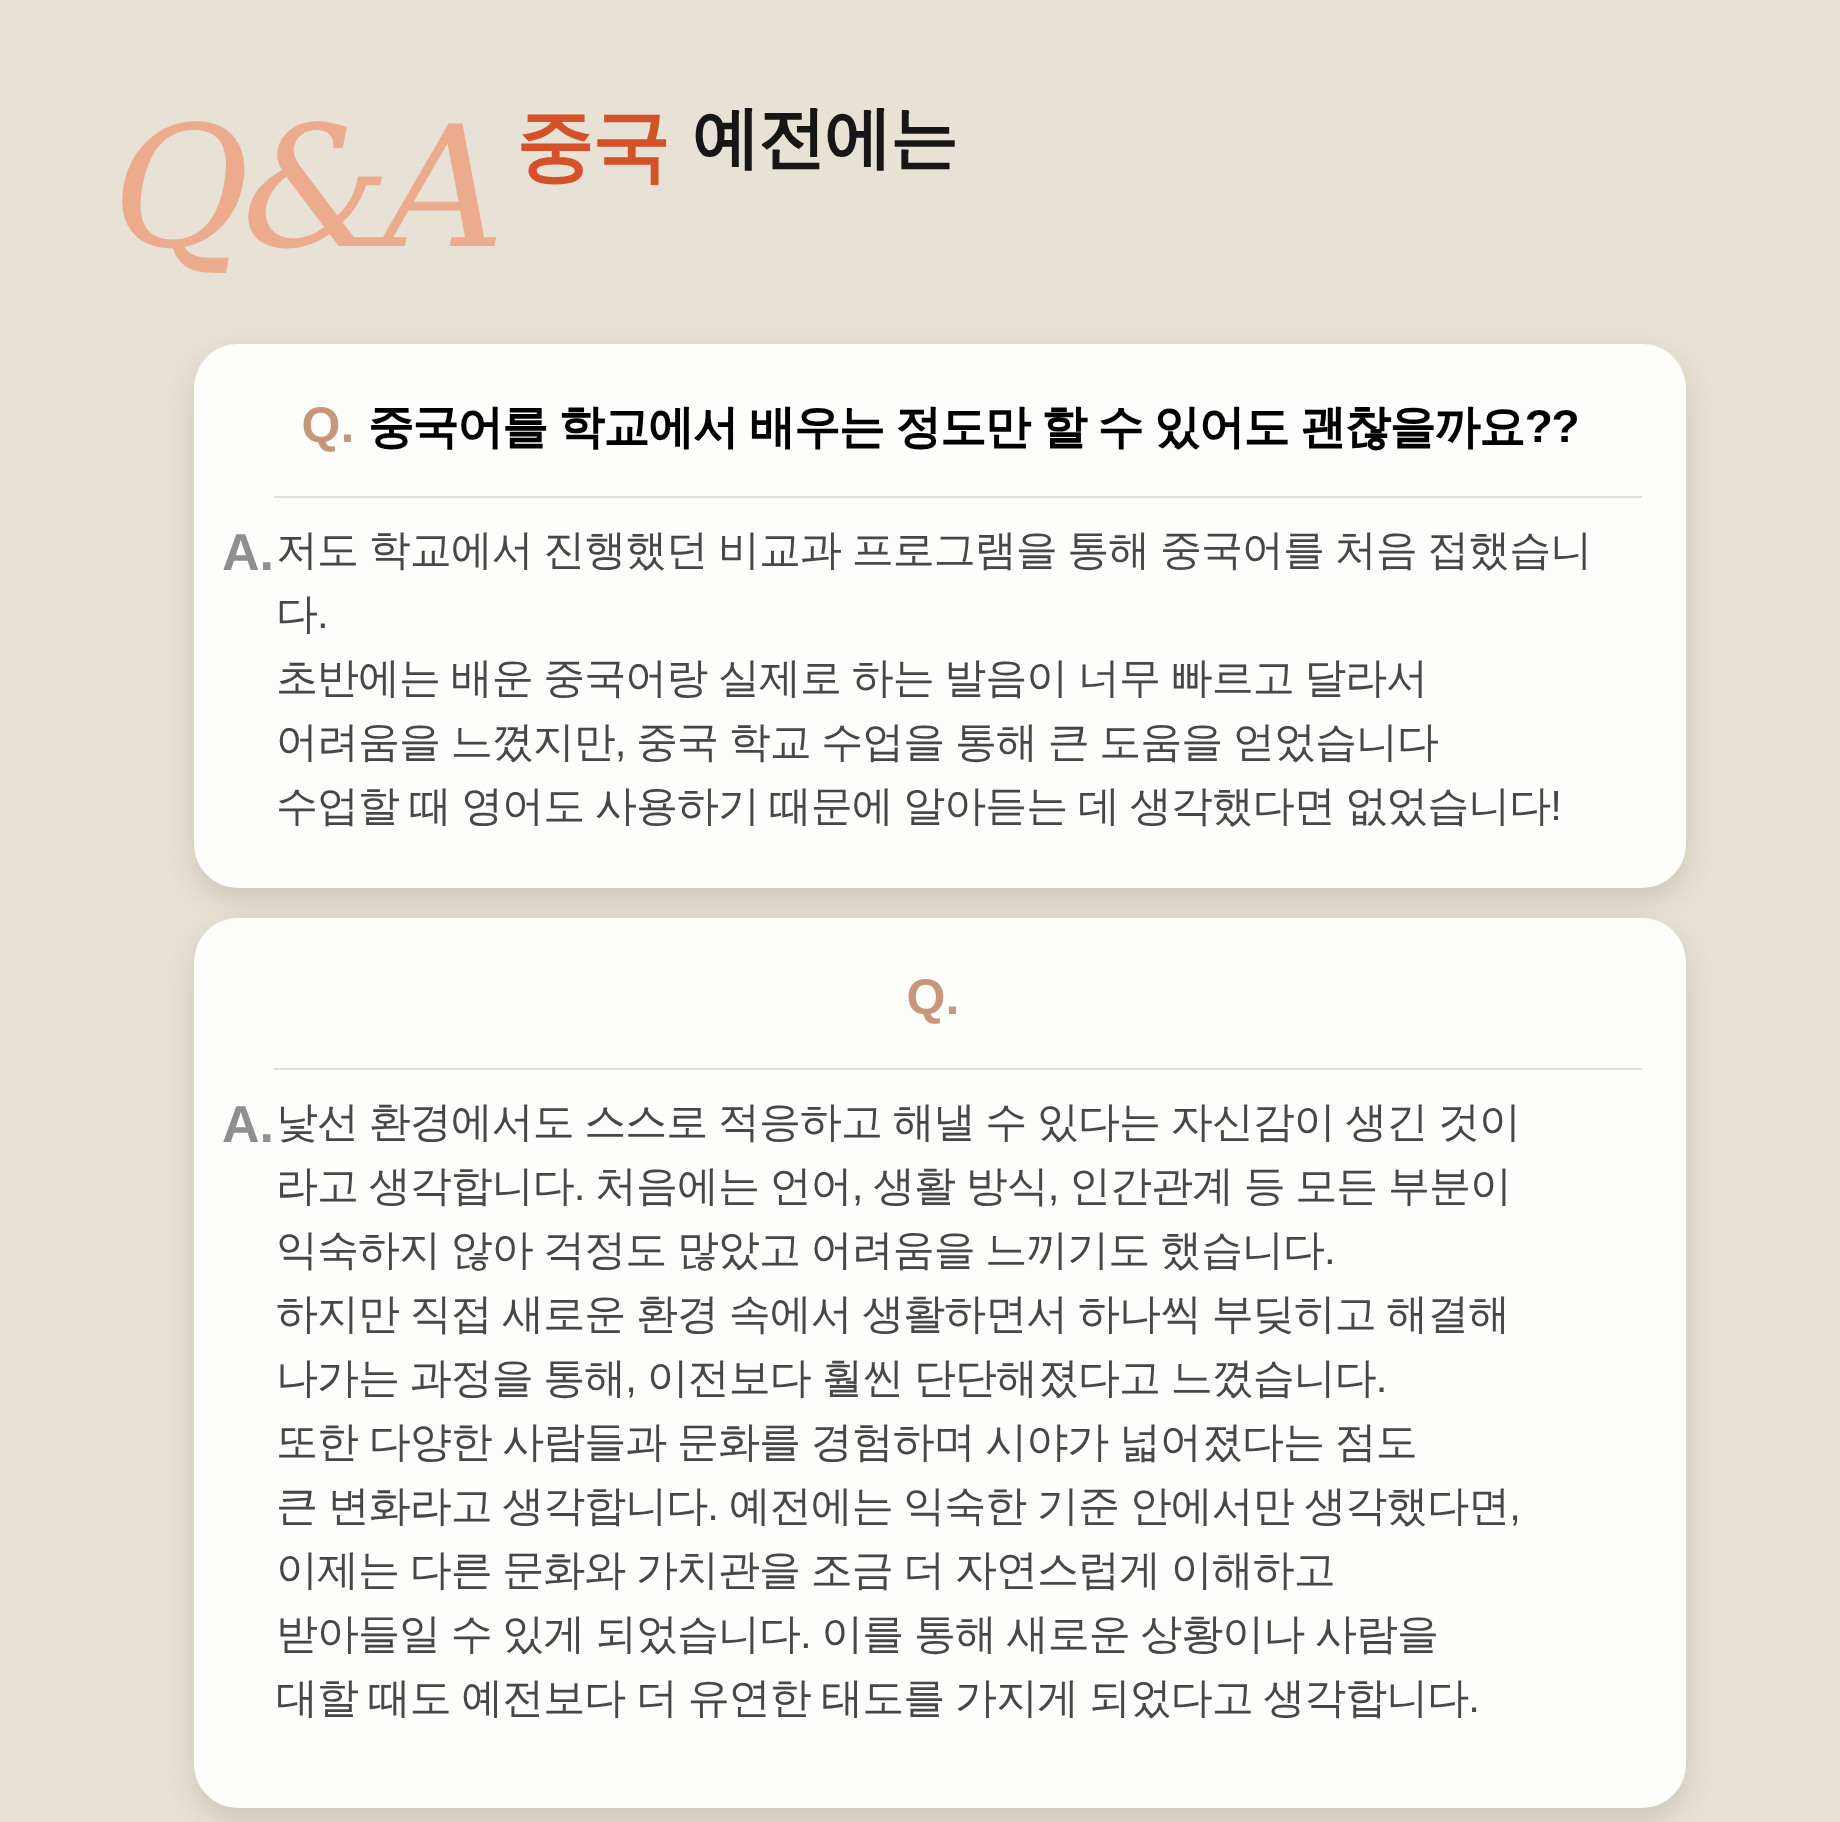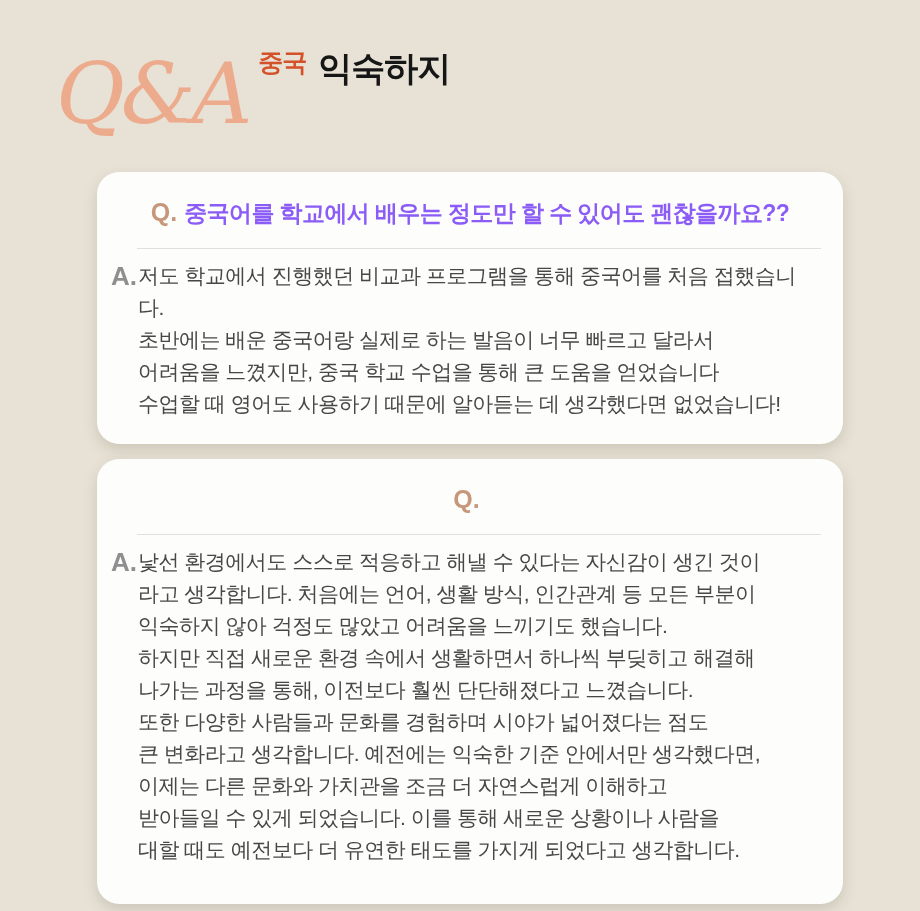--- a/index.html
+++ b/index.html
@@ -23,21 +23,21 @@
   .qa-logo {
     font-family: "DejaVu Serif", "Liberation Serif", serif;
     font-style: italic;
     font-weight: 400;
     font-size: 84px;
     line-height: 96px;
     letter-spacing: -4px;
     color: #edab8d;
   }
   .country-label {
-    font-size: 25px;
+    font-size: 39px;
     font-weight: 800;
     color: #d4512a;
     margin: 0 0 9px 10px;
     letter-spacing: -1px;
   }
   .program-label {
     font-size: 34px;
     font-weight: 800;
     color: #161616;
     margin: 0 0 10px 12px;
@@ -63,21 +63,21 @@
   .q-mark {
     font-size: 25px;
     font-weight: 700;
     color: #c6977a;
     margin-right: 7px;
     flex: 0 0 auto;
   }
   .q-text {
     font-size: 23px;
     font-weight: 700;
-    color: #8b5cf6;
+    color: #000000;
     letter-spacing: -0.6px;
     line-height: 30px;
   }
   .divider {
     border: none;
     border-top: 1px solid #e2e0dc;
     margin: 20px 22px 0 40px;
   }
   .a-row {
     display: flex;
@@ -104,21 +104,21 @@
   }
 </style>
 </head>
 <body>
 
 <div class="page">
 
   <header class="header">
     <span class="qa-logo">Q&amp;A</span>
     <span class="country-label">중국</span>
-    <span class="program-label">익숙하지</span>
+    <span class="program-label">예전에는</span>
   </header>
 
   <section class="card card-1">
     <div class="q-row">
       <span class="q-mark">Q.</span>
       <span class="q-text">중국어를 학교에서 배우는 정도만 할 수 있어도 괜찮을까요??</span>
     </div>
     <hr class="divider">
     <div class="a-row">
       <span class="a-mark">A.</span>

